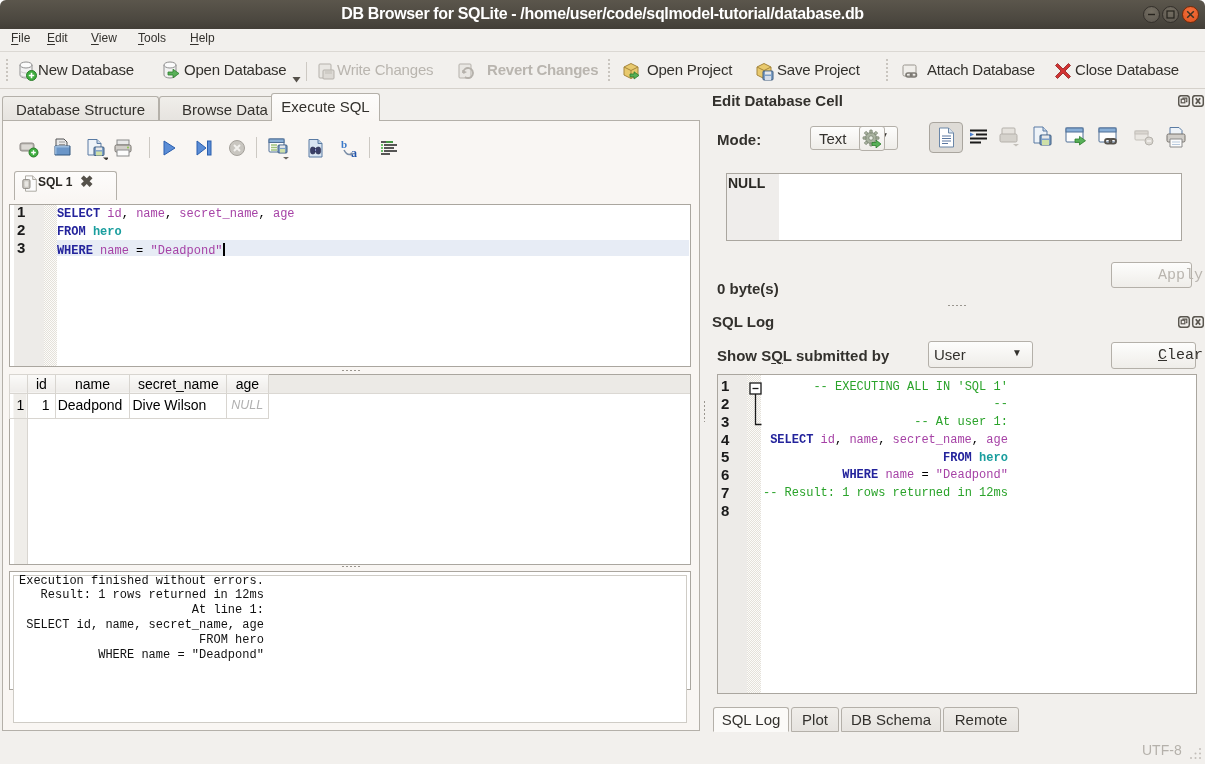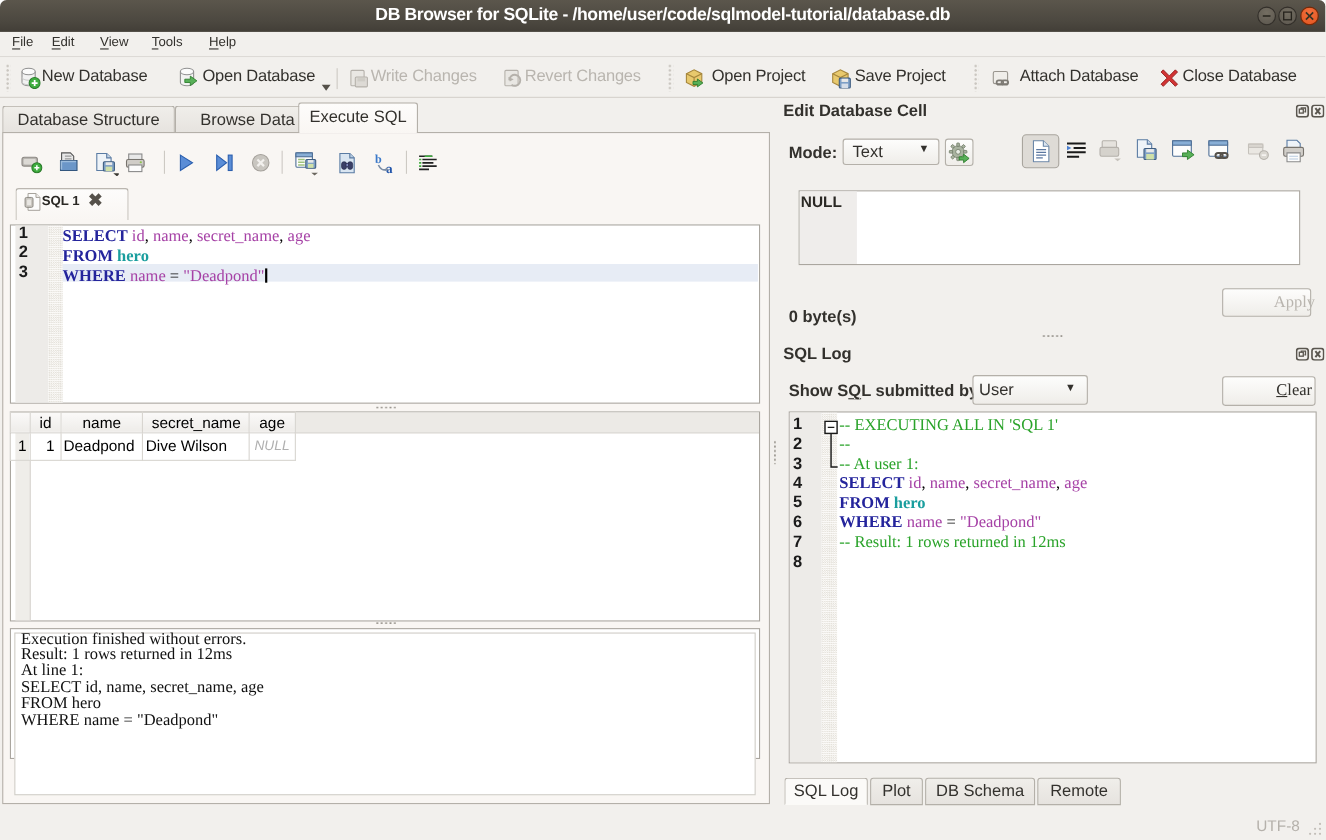--- a/index.html
+++ b/index.html
@@ -38,37 +38,37 @@
 #page { position:absolute; left:2px; top:120px; width:698px; height:611px;
   background:#f9f6f3; border:1px solid #b4b0a9; }
 .whitebox { position:absolute; background:#fff; border:1px solid #aaa69f; }
 
 #gutter1 { position:absolute; left:0; top:0; width:30px; height:100%; background:#edebe8; }
 .hatch { position:absolute; top:0; height:100%;
   background-image:conic-gradient(#e4e1da 25%, #fcfbf9 0 50%, #e4e1da 0 75%, #fcfbf9 0);
   background-size:2px 2px; }
 .lnum { position:absolute; left:0; width:26px; text-align:left; padding-left:3px;
   font-family:"Liberation Sans",sans-serif; font-weight:bold; font-size:15px; color:#1a1a1a; }
-.code { font-family:Liberation Serif, serif; font-size:15px; white-space:pre; }
+.code { font-family:Liberation Mono, monospace; font-size:12px; white-space:pre;text-align:right; }
 .kw { color:#24249c; font-weight:bold; }
 .idf { color:#a642a6; }
 .tbl { color:#1a9e9e; font-weight:bold; }
 .cmt { color:#2aa32a; }
 
 table.res { border-collapse:collapse; font-size:14px; }
 table.res th, table.res td { border:1px solid #d8d5d0; padding:0 2px; overflow:hidden; }
 table.res th { background:linear-gradient(#fbfaf9,#eeece9); font-weight:normal; padding:0; }
 
 .dockhead { position:absolute; font-size:15px; color:#33312d;font-weight:bold; }
 button.qt { position:absolute; background:linear-gradient(#fdfdfc,#efede9);
   border:1px solid #b4b0a9; border-radius:3px; font-size:15px; color:#33312d;
-  font-family:Liberation Serif, serif;padding-left:46px; }
+  font-family:Liberation Mono, monospace;padding-left:46px; }
 button.qt.dis { color:#b9b5af; }
 select.qt, .combo { position:absolute; background:linear-gradient(#fdfdfc,#efede9);
-  border:1px solid #b4b0a9; border-radius:3px; font-size:15px; color:#33312d; }
+  border:1px solid #b4b0a9; border-radius:3px; font-size:15px; color:#33312d;margin-left:44px; }
 
 .btab { position:absolute; top:707px; height:25px; background:linear-gradient(#f0eeea,#e6e3df);
   border:1px solid #b4b0a9; border-radius:3px 3px 0 0; font-size:15px; color:#33312d;
   text-align:center; padding-top:3px; }
 .btab.active { background:#fbfaf8; border-bottom-color:#fbfaf8; }
 </style>
 </head>
 <body>
 
 <div style="position:absolute;left:0;top:0;width:1205px;height:29px;background:#fff;"></div>
@@ -154,21 +154,21 @@
       <rect x="9.5" y="11" width="6" height="4" rx="2"></rect>
     </g>
   </svg>
 
   <svg class="abs" style="left:1054px; top:10px;" width="18" height="18" viewBox="0 0 18 18">
     <path d="M3.5 1.5 L9 7 L14.5 1.5 L16.5 3.5 L11 9 L16.5 14.5 L14.5 16.5 L9 11 L3.5 16.5 L1.5 14.5 L7 9 L1.5 3.5 z" fill="#d23333" stroke="#8f1d1d" stroke-width="0.8"></path>
   </svg>
   <span class="tbtext" style="left:38px;">New Database</span>
   <span class="tbtext" style="left:184px;">Open Database</span>
   <span class="tbtext dis" style="left:337px;">Write Changes</span>
-  <span class="tbtext dis" style="left:477px;">Revert Changes</span>
+  <span class="tbtext dis" style="left:487px;font-weight:bold;">Revert Changes</span>
   <div class="grip" style="left:607px;"></div>
   <span class="tbtext" style="left:647px;">Open Project</span>
   <span class="tbtext" style="left:777px;">Save Project</span>
   <div class="grip" style="left:885px;"></div>
   <span class="tbtext" style="left:927px;">Attach Database</span>
   <span class="tbtext" style="left:1075px;">Close Database</span>
 </div>
 
 <div class="mtab" style="left:2px; width:157px;">Database Structure</div>
 <div class="mtab" style="left:159px; width:132px;">Browse Data</div>

